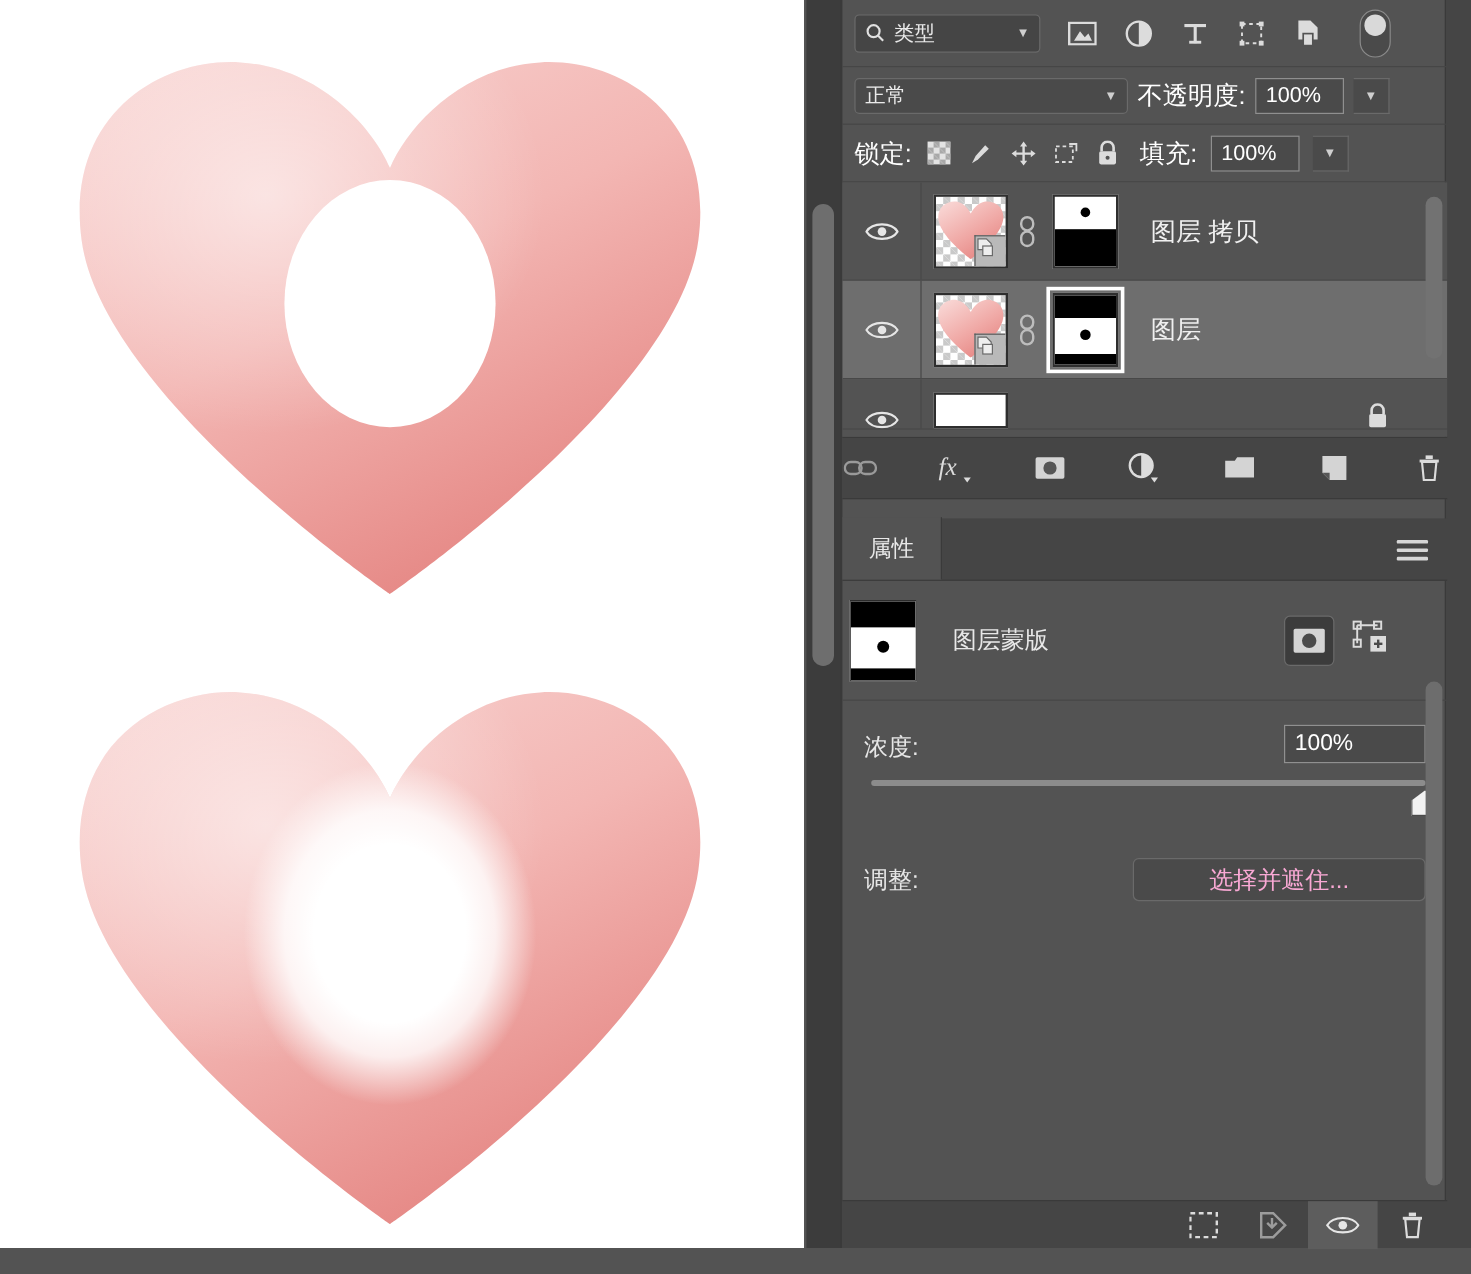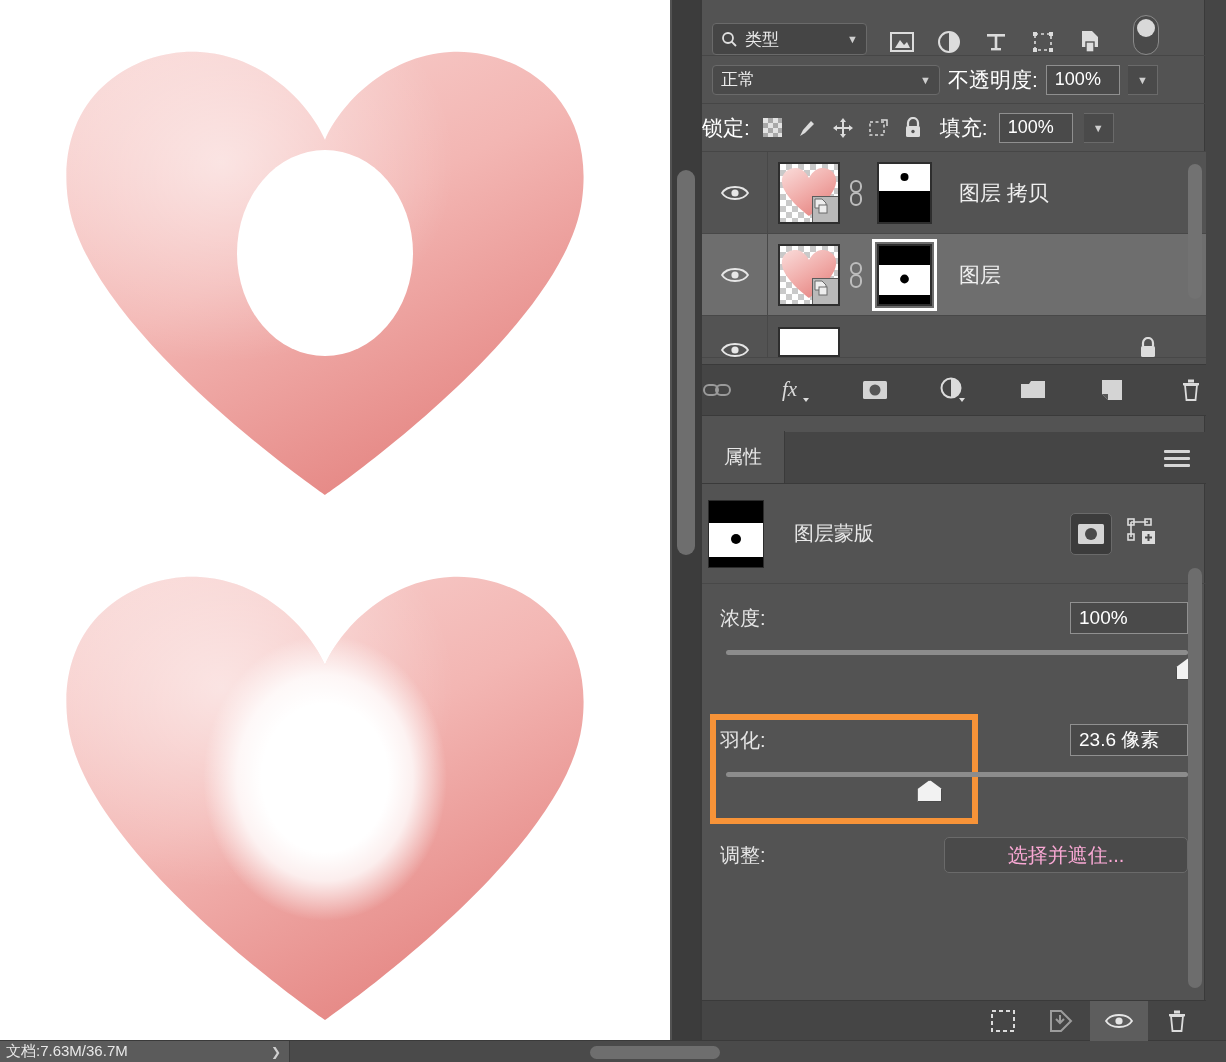--- a/index.html
+++ b/index.html
@@ -55,21 +55,21 @@
   .panel-gutter {
     position: absolute; right: 0; top: 0; width: 22px; height: 1040px;
     background: #454545; border-left: 1px solid #3a3a3a;
   }
 
   
   .layers-panel {
     position: absolute; left: 0; top: 0; width: 504px;
   }
   .row-filter {
-    height: 56px; display: flex; align-items: flex-end; padding: 0 10px;
+    height: 56px; display: flex; align-items: center; padding: 0 10px;
     border-bottom: 1px solid #464646; gap: 16px;
   }
   .kind-select {
     width: 155px; height: 32px; background: #454545; border: 1px solid #6a6a6a;
     border-radius: 4px; display: flex; align-items: center; padding: 0 8px;
     gap: 7px; color: #e9e9e9; font-size: 17px;
   }
   .kind-select .chev { margin-left: auto; font-size: 11px; color: #cfcfcf; }
   .filter-icons { display: flex; align-items: center; gap: 21px; margin-left: 6px; }
   .ficon { width: 26px; height: 26px; display: flex; align-items: center; justify-content: center; }
@@ -98,21 +98,21 @@
     color: #ffffff; font-size: 18px; display: flex; align-items: center;
     padding: 0 8px; min-width: 74px;
   }
   .stepper {
     width: 30px; height: 30px; background: #4a4a4a; border: 1px solid #6a6a6a;
     border-left: none; display: flex; align-items: center; justify-content: center;
     color: #cfcfcf; font-size: 11px;
   }
 
   .row-lock {
-    height: 48px; display: flex; align-items: center; padding: 0 0;
+    height: 48px; display: flex; align-items: center; padding: 0 10px;
     border-bottom: 1px solid #464646; gap: 11px;
   }
   .lockicon { width: 24px; height: 24px; display: flex; align-items: center; justify-content: center; }
   .checker {
     width: 19px; height: 19px;
     background-image:
       linear-gradient(45deg,#a8a8a8 25%,transparent 25%,transparent 75%,#a8a8a8 75%),
       linear-gradient(45deg,#a8a8a8 25%,transparent 25%,transparent 75%,#a8a8a8 75%);
     background-size: 10px 10px; background-position: 0 0, 5px 5px;
     background-color: #e3e3e3;
@@ -213,21 +213,21 @@
   }
   .mask-row-label { color: #e8e8e8; font-size: 20px; margin-left: 30px; }
   .mask-row-icons { position: absolute; right: 48px; display: flex; align-items: center; gap: 14px; }
   .mask-icon-btn {
     width: 42px; height: 42px; border-radius: 5px; display: flex;
     align-items: center; justify-content: center;
   }
   .mask-icon-btn.sel { background: #3c3c3c; border: 1px solid #6a6a6a; }
 
   .slider-block { position: relative; padding: 16px 0 8px 0; }
-  .slider-head { display: flex; align-items: center; padding: 0 18px; height: 36px; }
+  .slider-head { display: flex; align-items: flex-end; padding: 0 18px; height: 36px; }
   .slider-label { color: #e6e6e6; font-size: 20px; }
   .slider-value {
     margin-left: auto; background: #4a4a4a; border: 1px solid #909090;
     color: #ffffff; font-size: 19px; height: 32px; min-width: 118px;
     display: flex; align-items: center; padding: 0 8px;
   }
   .slider-track-wrap { position: relative; height: 40px; margin: 10px 18px 0 24px; }
   .slider-track {
     position: absolute; left: 0; top: 4px; height: 5px; width: 100%;
     background: #8c8c8c; border-radius: 3px;
@@ -327,29 +327,20 @@
         <g clip-path="url(#hclip2)">
           <ellipse cx="285" cy="223" rx="122" ry="143" fill="url(#feather)"></ellipse>
         </g>
       </svg>
     </div>
   </div>
 
   <div class="canvas-scroll-track"></div>
   <div class="canvas-scroll-thumb"></div>
 
-  <div class="statusbar">
-    <div class="status-doc">
-      <span>文档:7.63M/36.7M</span>
-      <span class="status-chevron">❯</span>
-    </div>
-    <div class="status-filler">
-      <div class="status-hbar"></div>
-    </div>
-  </div>
 
   <div class="right-panel">
     <div class="panel-gutter"></div>
 
     <div class="layers-panel">
 
       <div class="row-filter">
         <div class="kind-select">
           <svg width="17" height="17" viewBox="0 0 17 17">
             <circle cx="7" cy="7" r="5" fill="none" stroke="#e0e0e0" stroke-width="1.8"></circle>
@@ -637,31 +628,20 @@
         <div class="slider-head">
           <span class="slider-label">浓度:</span>
           <span class="slider-value">100%</span>
         </div>
         <div class="slider-track-wrap">
           <div class="slider-track"></div>
           <div class="slider-knob" id="density-knob" style="left: calc(100% - 12px);"></div>
         </div>
       </div>
 
-      <div class="slider-block" style="margin-top:12px;">
-        <div class="highlight-box"></div>
-        <div class="slider-head">
-          <span class="slider-label">羽化:</span>
-          <span class="slider-value">23.6 像素</span>
-        </div>
-        <div class="slider-track-wrap">
-          <div class="slider-track"></div>
-          <div class="slider-knob" id="feather-knob" style="left: calc(44% - 12px);"></div>
-        </div>
-      </div>
 
       <div class="adjust-row">
         <span class="slider-label">调整:</span>
         <span class="adjust-btn">选择并遮住...</span>
       </div>
 
       <div class="props-scroll-thumb"></div>
     </div>
 
     <div class="props-footer">

